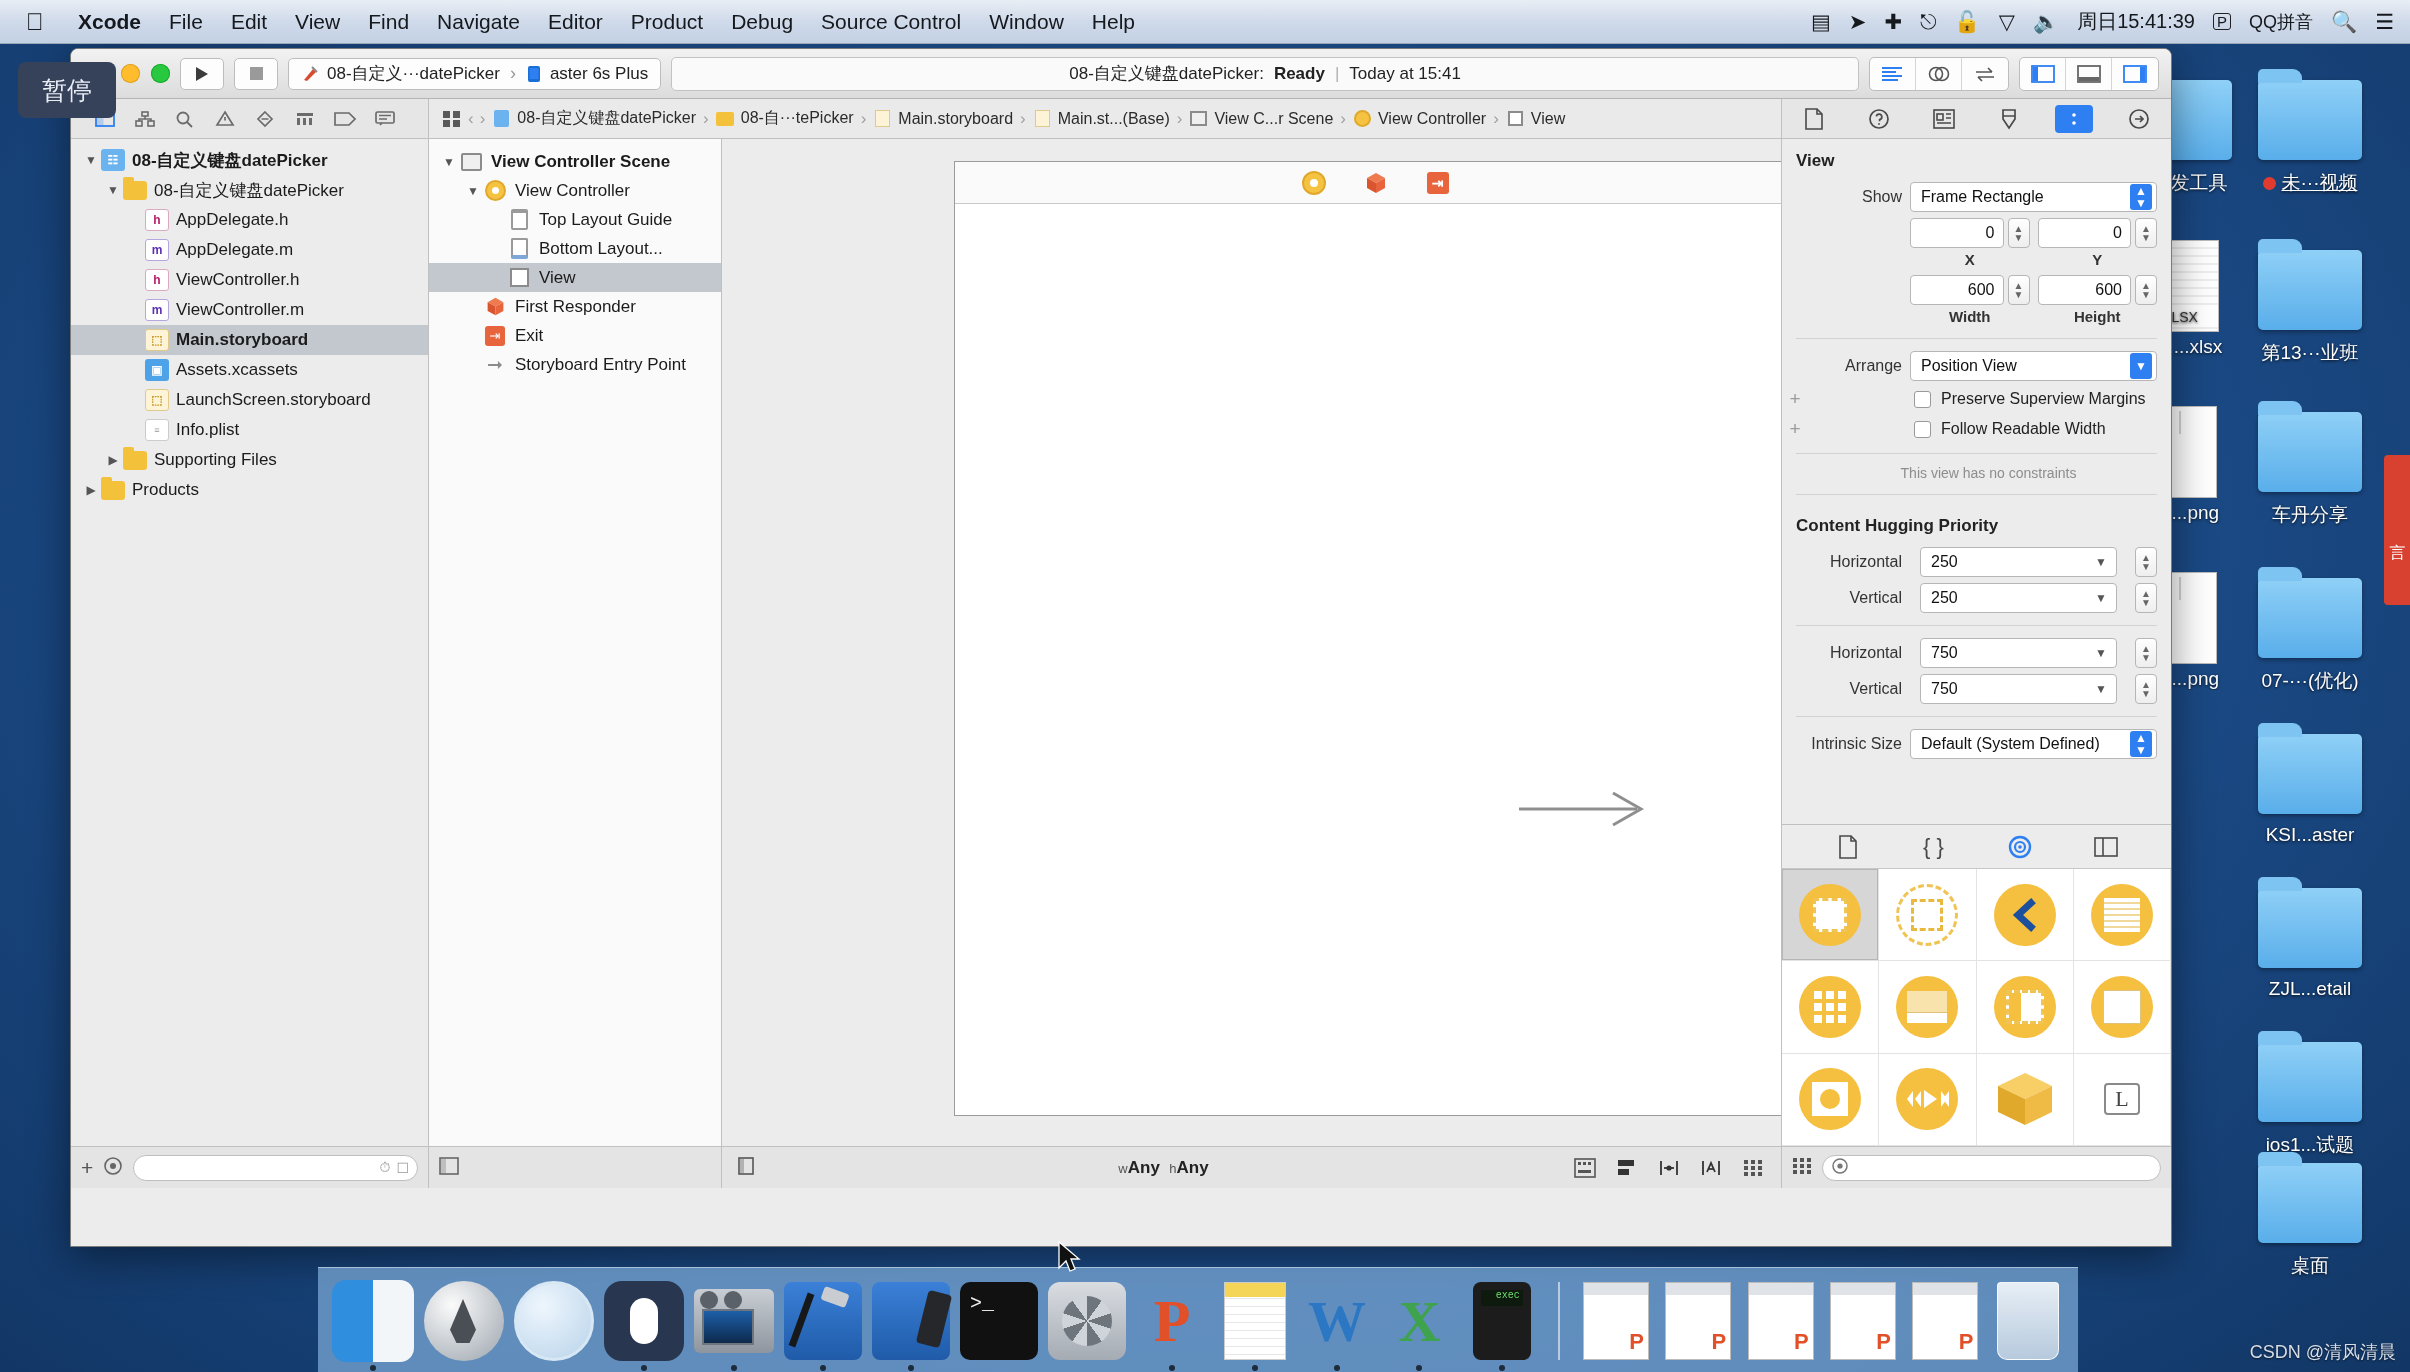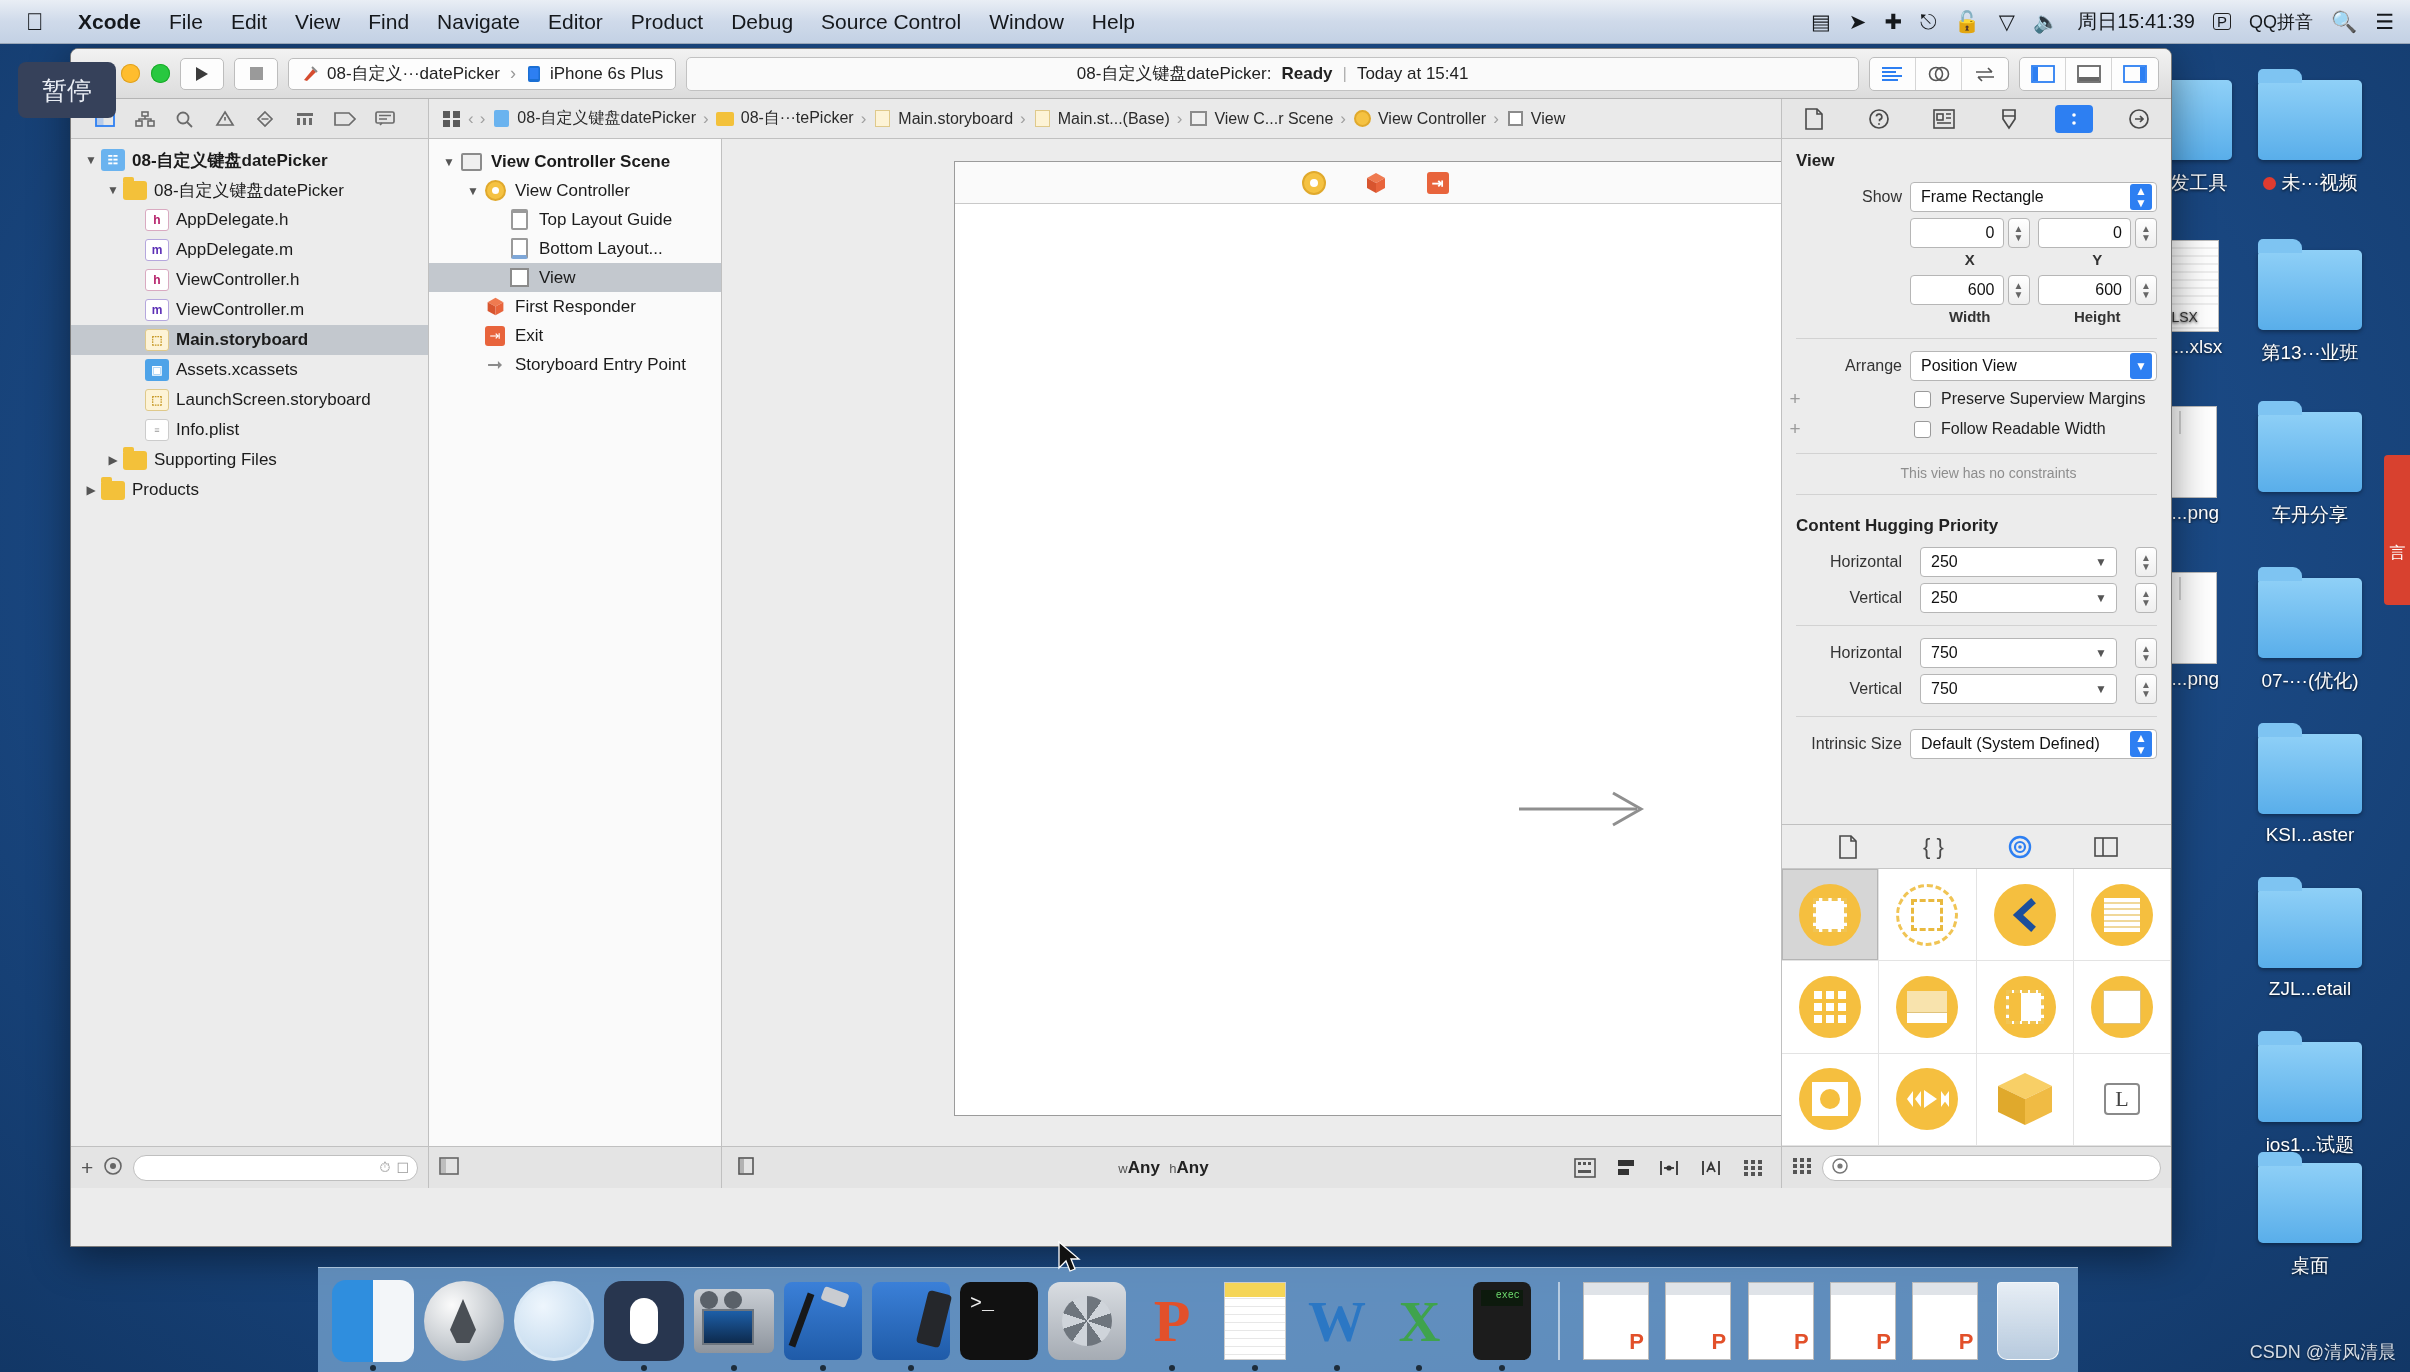--- a/index.html
+++ b/index.html
@@ -238,21 +238,21 @@
 
 <div id="sidetab">言</div>
 
 <div id="desktop-icons">
     <div class="dicon" style="left: 2105px; top: 72px;">
       <div class="gl">
         <span class="folderbig"></span>
       </div>
       <div class="nm"><span class="dotbadge" style="background: rgb(141, 198, 63);"></span><span>开发工具</span></div>
     </div>
-    <div class="dicon" style="left: 2235px; top: 72px;">
+    <div class="dicon" style="left: 2235px; top: 72px; text-decoration: underline;">
       <div class="gl">
         <span class="folderbig"></span>
       </div>
       <div class="nm"><span class="dotbadge" style="background: rgb(224, 59, 47);"></span><span>未···视频</span></div>
     </div>
     <div class="dicon" style="left: 2105px; top: 238px;">
       <div class="gl">
         <span class="xlsxdoc">
           <span class="tag">XLSX</span>
         </span>
@@ -369,21 +369,21 @@
       <svg width="18" height="18" viewBox="0 0 18 18">
           <path d="M3 15 L12 4 L15 7 L6 16 Z" fill="#d64c2f"></path>
           <path d="M11 2 L16 7" stroke="#888" stroke-width="2"></path>
         </svg>
       <span>08-自定义···datePicker</span>
       <span class="sep">›</span>
       <svg width="16" height="18" viewBox="0 0 16 18">
           <rect x="2" y="1" width="12" height="16" rx="2" fill="#1a6fd4"></rect>
           <rect x="3.5" y="3" width="9" height="11" fill="#2d7ff2"></rect>
         </svg>
-      <span>iPhone 6s Plus</span>
+      <span>aster 6s Plus</span>
     </div>
     <div class="activity">
       <span>08-自定义键盘datePicker:</span>
       <b>Ready</b>
       <span class="bar">|</span>
       <span>Today at 15:41</span>
     </div>
     <div class="tb-right">
       <div class="seg">
         <div>

